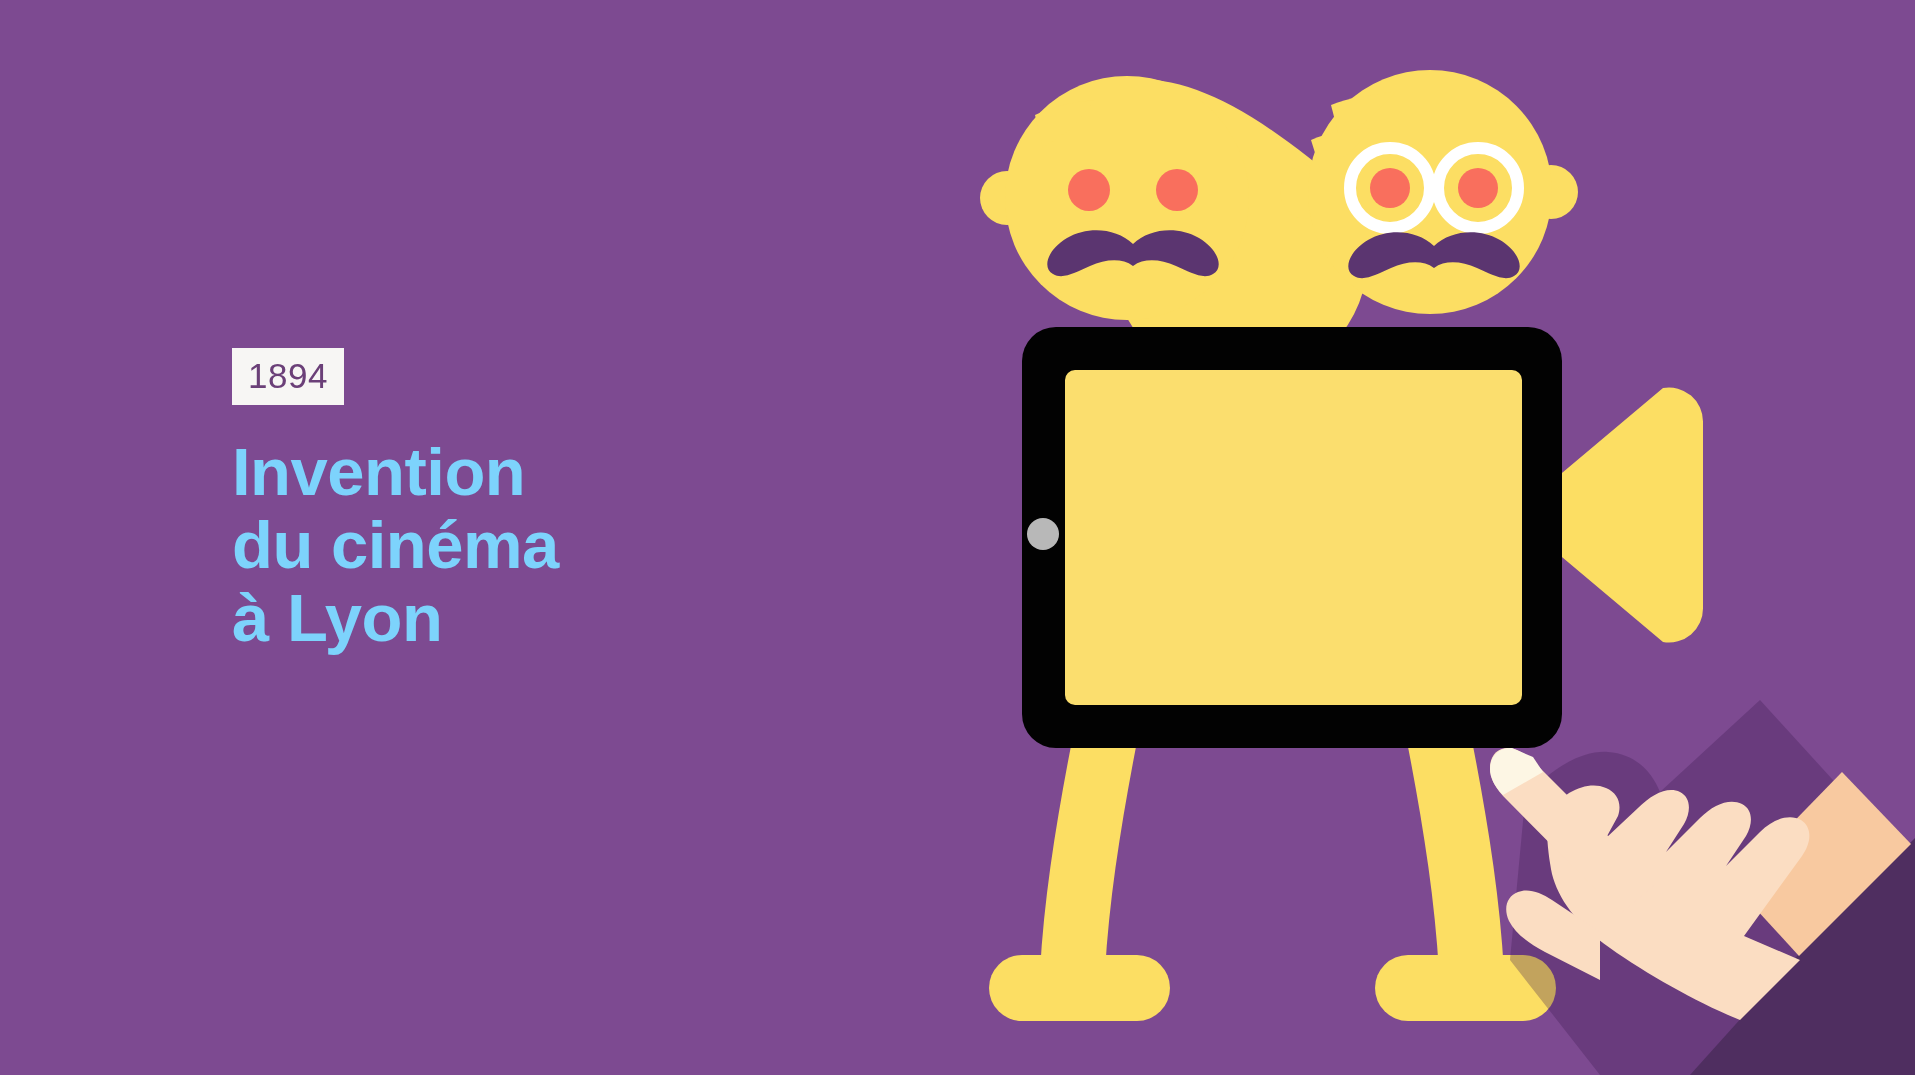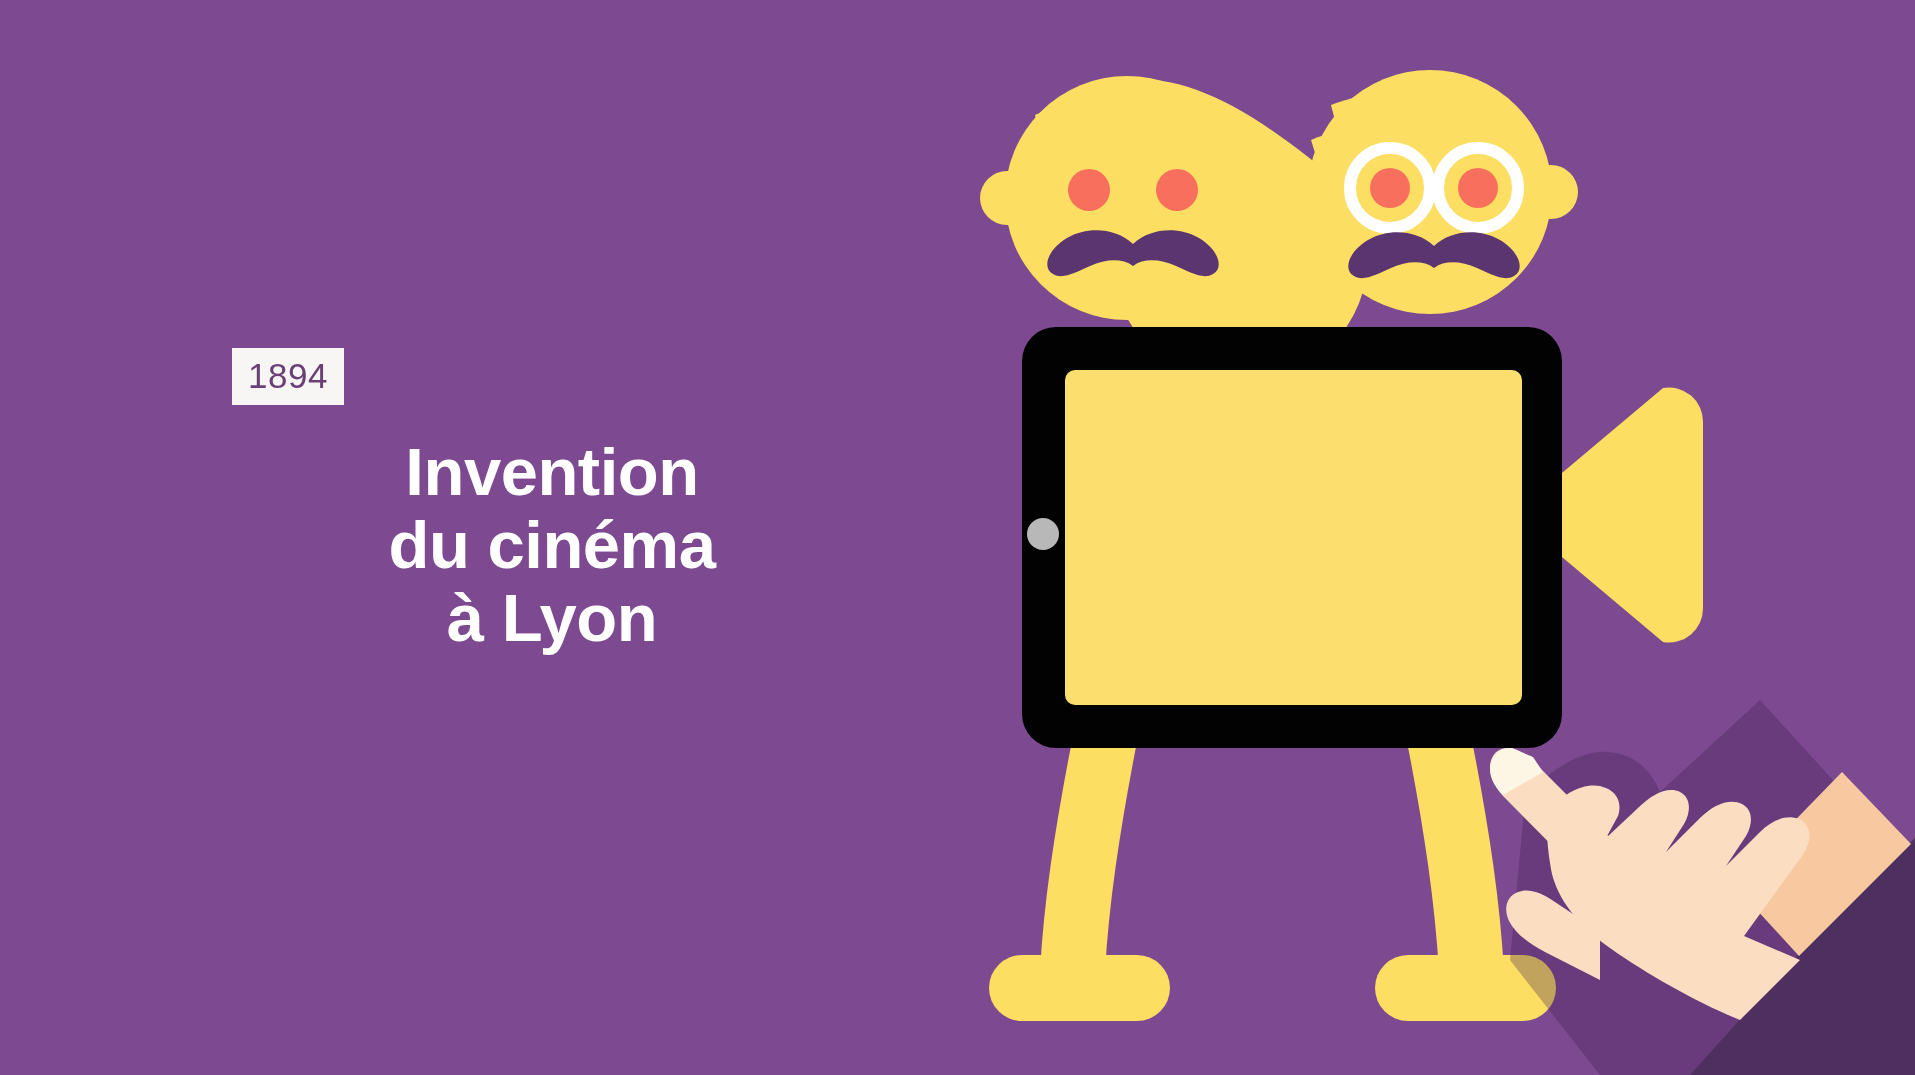--- a/index.html
+++ b/index.html
@@ -29,28 +29,27 @@
     color:#6B4078;
     font-size:35px;
     font-weight:400;
     line-height:1;
     padding:10px 16px 12px 16px;
     letter-spacing:0.5px;
     font-family:"Liberation Sans", sans-serif;
   }
   .headline {
     margin-top:30px;
-    color:#ffffff;
+    color:#7dd3fc;
     font-size:67px;
     font-weight:bold;
     line-height:1.09;
     letter-spacing:-0.5px;
     white-space:pre-line;
     font-family:"Liberation Sans", sans-serif;
-    text-align:center;
   }
 
   
   .illustration {
     position:absolute;
     left:0; top:0;
     width:1915px; height:1075px;
     pointer-events:none;
   }
   .illustration svg { display:block; width:1915px; height:1075px; }

